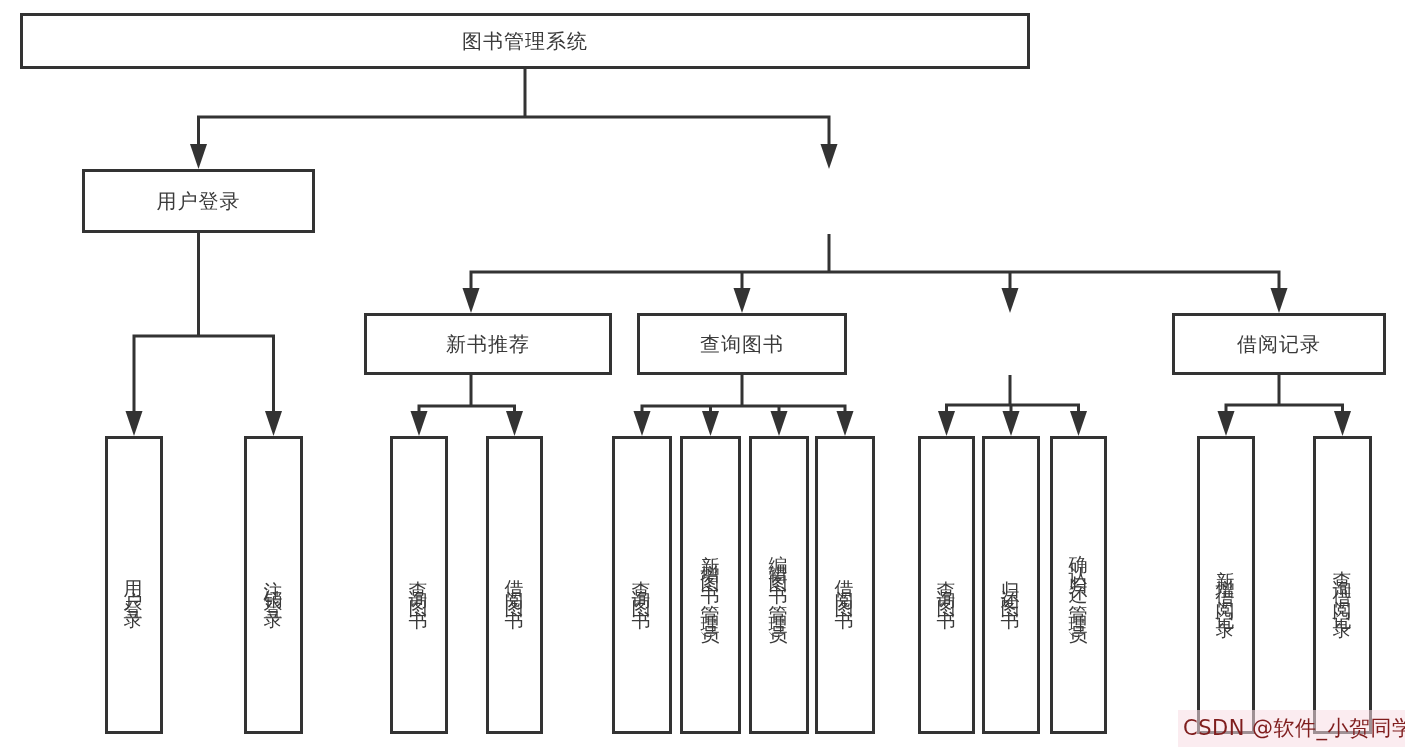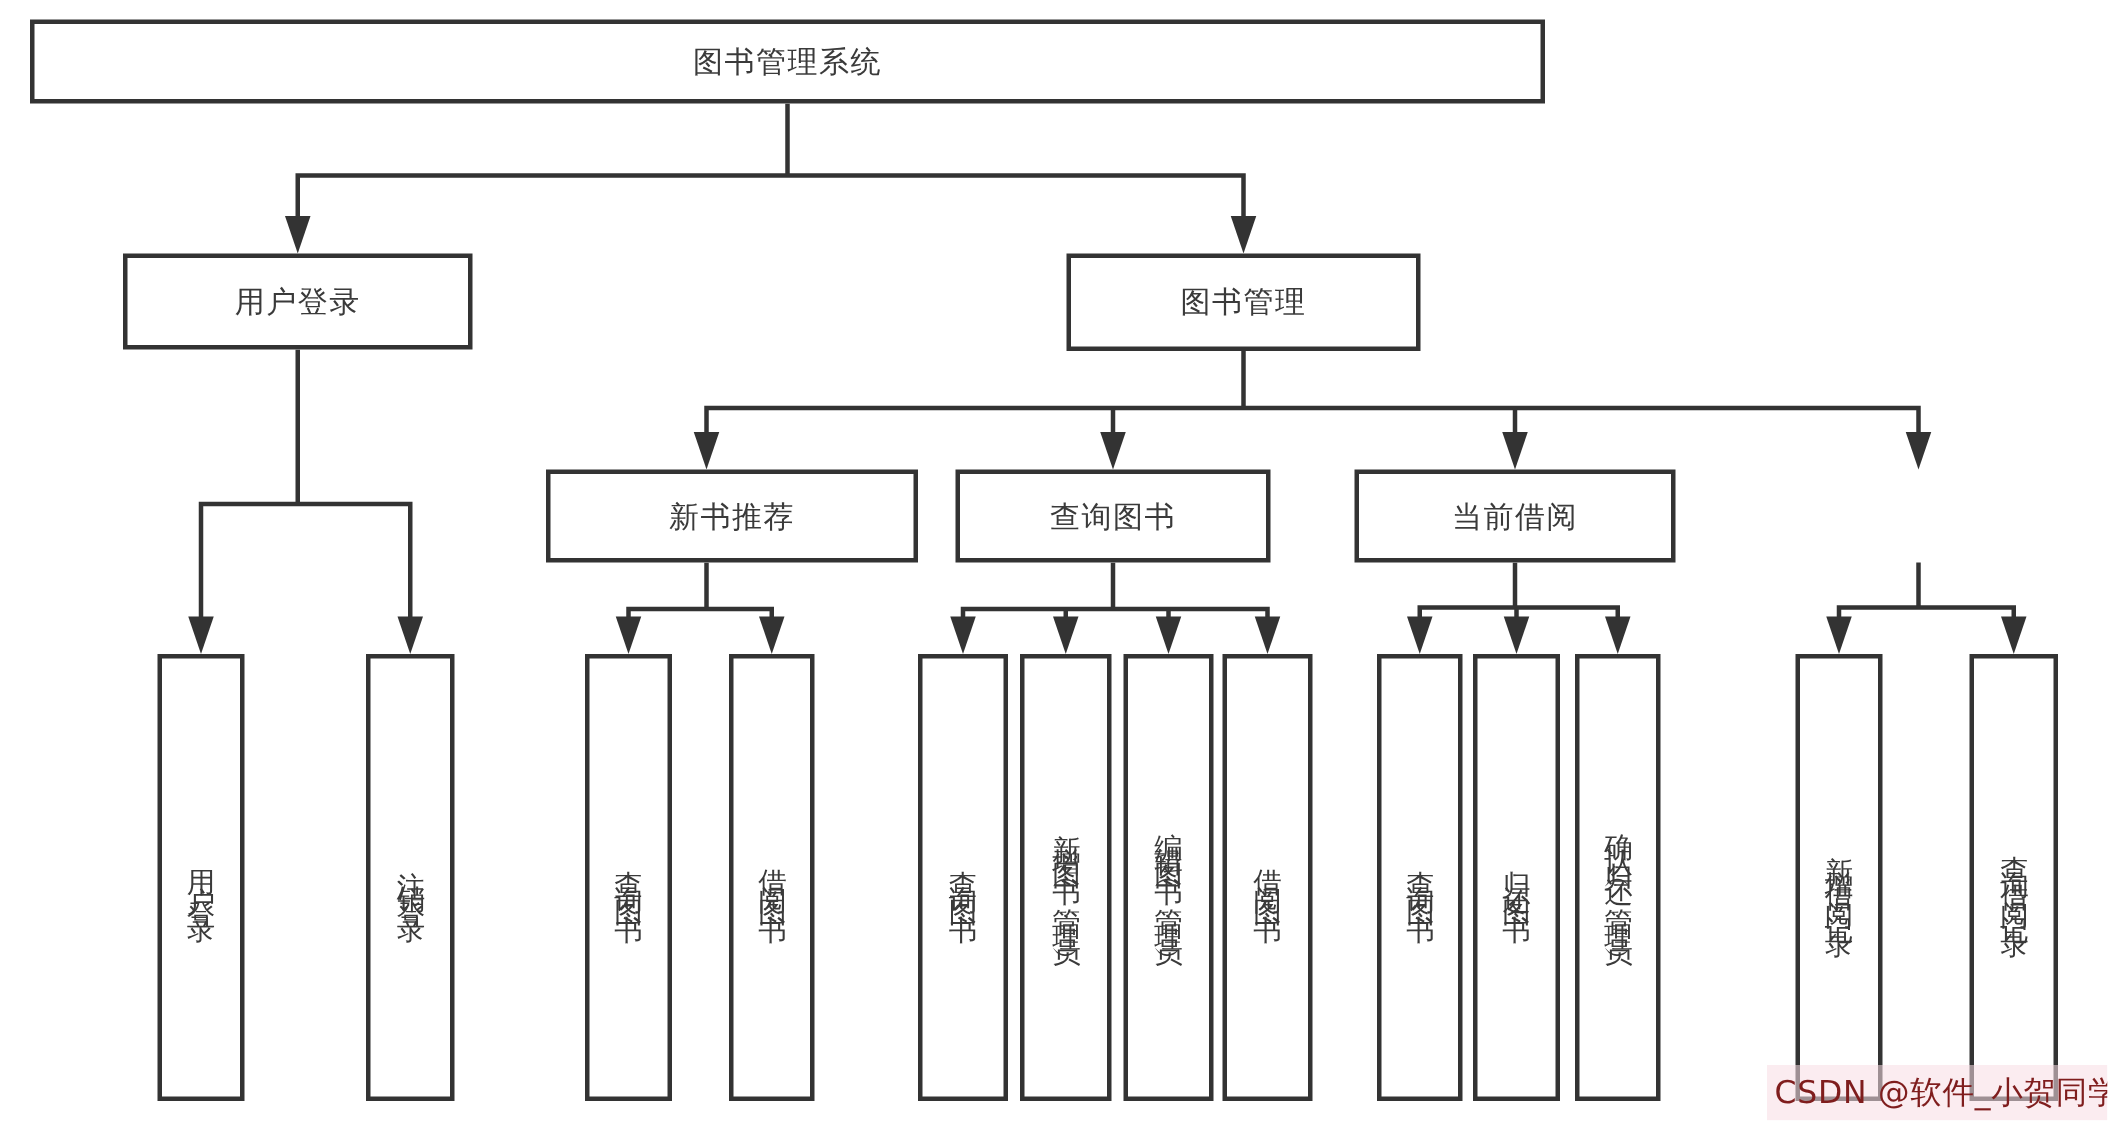--- a/index.html
+++ b/index.html
@@ -94,25 +94,24 @@
       <polygon points="1002.5,411 1019.5,411 1011,436"></polygon>
       <polygon points="1070,411 1087,411 1078.5,436"></polygon>
       <polygon points="1217.5,411 1234.5,411 1226,436"></polygon>
       <polygon points="1334,411 1351,411 1342.5,436"></polygon>
     </g>
   </svg>
 
   <div class="node h" style="left:20px;top:13px;width:1010px;height:56px;">图书管理系统</div>
 
   <div class="node h" style="left:82px;top:169px;width:233px;height:64px;">用户登录</div>
-  <div class="node h" style="left:711px;top:169px;width:236px;height:65px;">图书管理</div>
 
   <div class="node h" style="left:364px;top:313px;width:248px;height:62px;">新书推荐</div>
   <div class="node h" style="left:637px;top:313px;width:210px;height:62px;">查询图书</div>
-  <div class="node h" style="left:903px;top:313px;width:214px;height:62px;">当前借阅</div>
+  <div class="node h" style="left:1172px;top:313px;width:214px;height:62px;">借阅记录</div>
 
   <div class="node v" style="left:105px;top:436px;width:58px;height:298px;line-height:52px;">用户登录</div>
   <div class="node v" style="left:244px;top:436px;width:59px;height:298px;line-height:53px;">注销登录</div>
 
   <div class="node v" style="left:390px;top:436px;width:58px;height:298px;line-height:52px;">查询图书</div>
   <div class="node v" style="left:486px;top:436px;width:57px;height:298px;line-height:51px;">借阅图书</div>
 
   <div class="node v" style="left:612px;top:436px;width:60px;height:298px;line-height:54px;">查询图书</div>
   <div class="node v" style="left:680px;top:436px;width:61px;height:298px;line-height:55px;">新增图书（管理员）</div>
   <div class="node v" style="left:749px;top:436px;width:60px;height:298px;line-height:54px;">编辑图书（管理员）</div>

